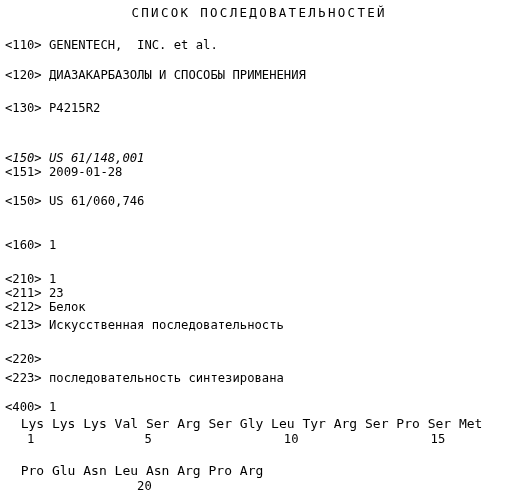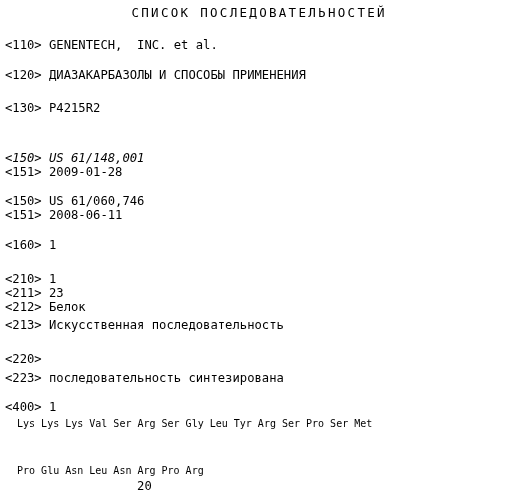--- a/index.html
+++ b/index.html
@@ -51,21 +51,21 @@
 
   
   .tag-line {
     font-size: 12.2px;
   }
 
   
   .seq-row {
     position: absolute;
     left: 5px;
-    font-size: 10px;
+    font-size: 13px;
     line-height: 14px;
     white-space: pre;
     letter-spacing: 0px;
   }
   .num-row {
     position: absolute;
     left: 5px;
     font-size: 12.2px;
     line-height: 14px;
     white-space: pre;
@@ -84,38 +84,38 @@
   <div class="line tag-line" style="top:68px;">&lt;120&gt; ДИАЗАКАРБАЗОЛЫ И СПОСОБЫ ПРИМЕНЕНИЯ</div>
 
   <div class="line tag-line" style="top:101px;">&lt;130&gt; P4215R2</div>
 
   <div class="line tag-line" style="top:151px;font-style:italic;">&lt;150&gt; US 61/148,001</div>
 
   <div class="line tag-line" style="top:165px;">&lt;151&gt; 2009-01-28</div>
 
   <div class="line tag-line" style="top:194px;">&lt;150&gt; US 61/060,746</div>
 
-  <div class="line tag-line" style="top:208px;">&lt;151&gt; 2008-06-11</div>
 
   <div class="line tag-line" style="top:238px;">&lt;160&gt; 1</div>
 
   <div class="line tag-line" style="top:272px;">&lt;210&gt; 1</div>
 
   <div class="line tag-line" style="top:286px;">&lt;211&gt; 23</div>
 
   <div class="line tag-line" style="top:300px;">&lt;212&gt; Белок</div>
 
   <div class="line tag-line" style="top:318px;">&lt;213&gt; Искусственная последовательность</div>
 
   <div class="line tag-line" style="top:352px;">&lt;220&gt;</div>
 
   <div class="line tag-line" style="top:371px;">&lt;223&gt; последовательность синтезирована</div>
 
   <div class="line tag-line" style="top:400px;">&lt;400&gt; 1</div>
 
   <div class="seq-row" style="top:417px;">  Lys Lys Lys Val Ser Arg Ser Gly Leu Tyr Arg Ser Pro Ser Met</div>
 
+  <div class="num-row" style="top:432px;">   1               5                  10                  15</div>
 
   <div class="seq-row" style="top:464px;">  Pro Glu Asn Leu Asn Arg Pro Arg</div>
 
   <div class="num-row" style="top:479px;">                  20</div>
 
 </div>
 
 </body></html>

